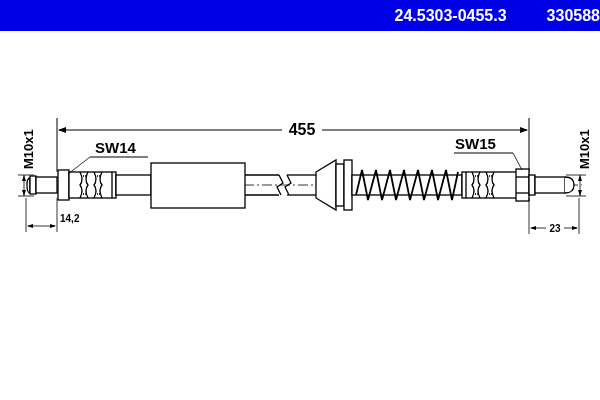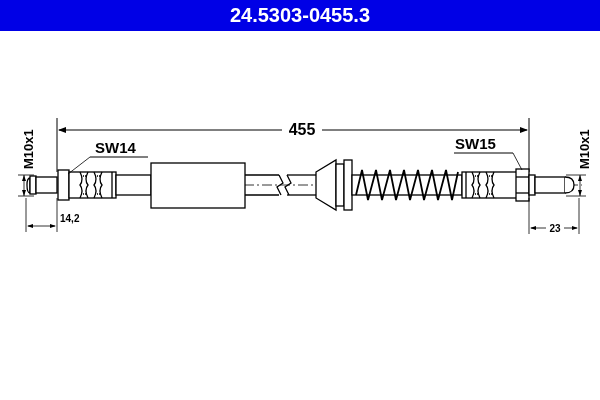--- a/index.html
+++ b/index.html
@@ -1,26 +1,27 @@
 <!DOCTYPE html>
 <html><head>
   <meta charset="utf-8">
   <style>
     html, body { margin: 0; padding: 0; background: #ffffff; }
     body { width: 600px; height: 400px; position: relative; overflow: hidden; font-family: "Liberation Sans", sans-serif; }
-    .header { position: absolute; left: 0; top: 0; width: 600px; height: 31px; background: #0000e6; color: #ffffff; display: flex; justify-content: center; align-items: center; gap: 40px; font-weight: bold; font-size: 20px; font-family: "Liberation Sans", sans-serif; letter-spacing: 0px; }
+    .header { position: absolute; left: 0; top: 0; width: 600px; height: 31px; background: #0000e6; color: #ffffff; display: flex; justify-content: flex-end; align-items: center; gap: 40px; font-weight: bold; font-size: 16px; font-family: "Liberation Sans", sans-serif; letter-spacing: 0px; }
     .header span { display: inline-block; }
     svg { position: absolute; left: 0; top: 0; }
     .lbl { font-family: "Liberation Sans", sans-serif; font-weight: bold; fill: #000; }
   </style>
 </head>
 <body>
 
 <div class="header">
   <span>24.5303-0455.3</span>
+  <span>330588</span>
 </div>
 
 <svg width="600" height="400" viewBox="0 0 600 400">
   <g stroke="#000" fill="none" stroke-width="1.3">
 
     <g>
       <line x1="57" y1="118" x2="57" y2="172" stroke-width="1"></line>
       <line x1="529" y1="118" x2="529" y2="172" stroke-width="1"></line>
       <line x1="59" y1="130" x2="282" y2="130" stroke-width="1"></line>
       <line x1="322" y1="130" x2="527" y2="130" stroke-width="1"></line>

